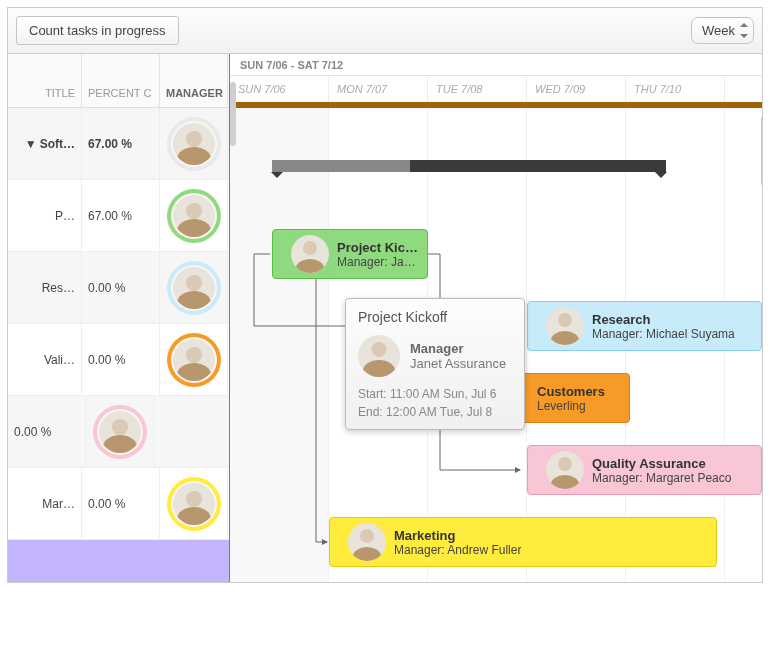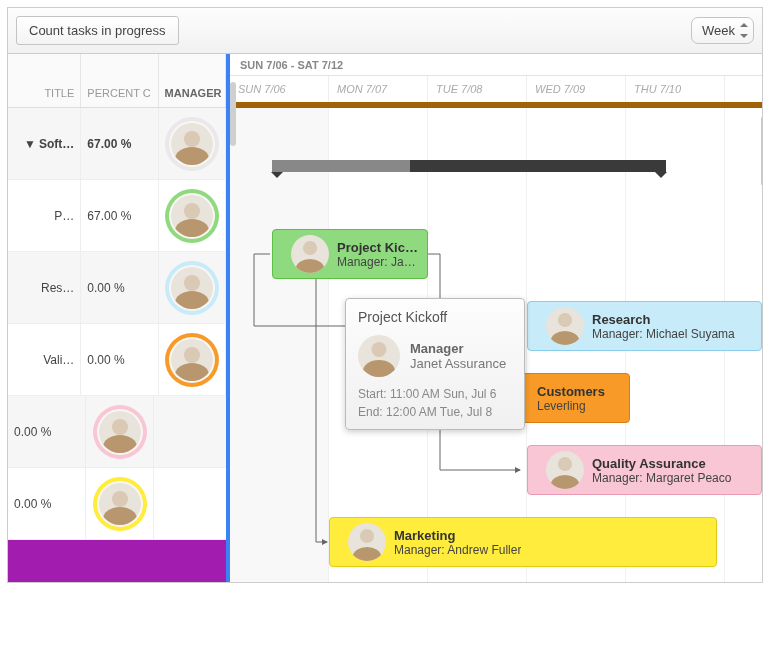--- a/index.html
+++ b/index.html
@@ -53,21 +53,21 @@
   .select::before {
     content: '';
     position: absolute;
     right: 5px; bottom: 5px;
     width: 0; height: 0;
     border-left: 4px solid transparent;
     border-right: 4px solid transparent;
     border-top: 4px solid #777;
   }
   .body { display: flex; height: 529px; }
-  .left { width: 222px; border-right: 4px solid #3b82f6; background: #a21caf; position: relative; }
+  .left { width: 222px; border-right: 1px solid #3b82f6; background: #c4b5fd; position: relative; }
   .left-header { height: 54px; display: flex; border-bottom: 1px solid #ddd; background: #fafafa; }
   .col-head { border-right: 1px solid #e5e5e5; font-size: 11px; color: #999; display: flex; align-items: flex-end; padding: 0 6px 8px 6px; overflow: hidden; white-space: nowrap; }
   .col1 { width: 74px; justify-content: flex-end; text-align: right; }
   .col2 { width: 78px; }
   .col3 { width: 68px; font-weight: bold; color: #666; }
   .row { height: 72px; display: flex; border-bottom: 1px solid #eee; align-items: center; }
   .row:nth-child(odd) { background: #f6f6f6; }
   .row:nth-child(even) { background: #fff; }
   .cell { border-right: 1px solid #eee; height: 100%; display: flex; align-items: center; padding: 0 6px; overflow: hidden; white-space: nowrap; }
   .c1 { width: 74px; justify-content: flex-end; color: #444; font-size: 12px; }
@@ -201,20 +201,23 @@
           </div>
           <div class="row">
             <div class="cell c2">0.00 %</div>
             <div class="cell c3">
               <div class="av-wrap" style="background: rgb(248, 198, 212);">
                 <div class="av"></div>
               </div>
             </div>
           </div>
           <div class="row">
+            <div class="cell c1">
+              <span>Mar…</span>
+            </div>
             <div class="cell c2">0.00 %</div>
             <div class="cell c3">
               <div class="av-wrap" style="background: rgb(255, 236, 61);">
                 <div class="av"></div>
               </div>
             </div>
           </div>
         </div>
     </div>
 

